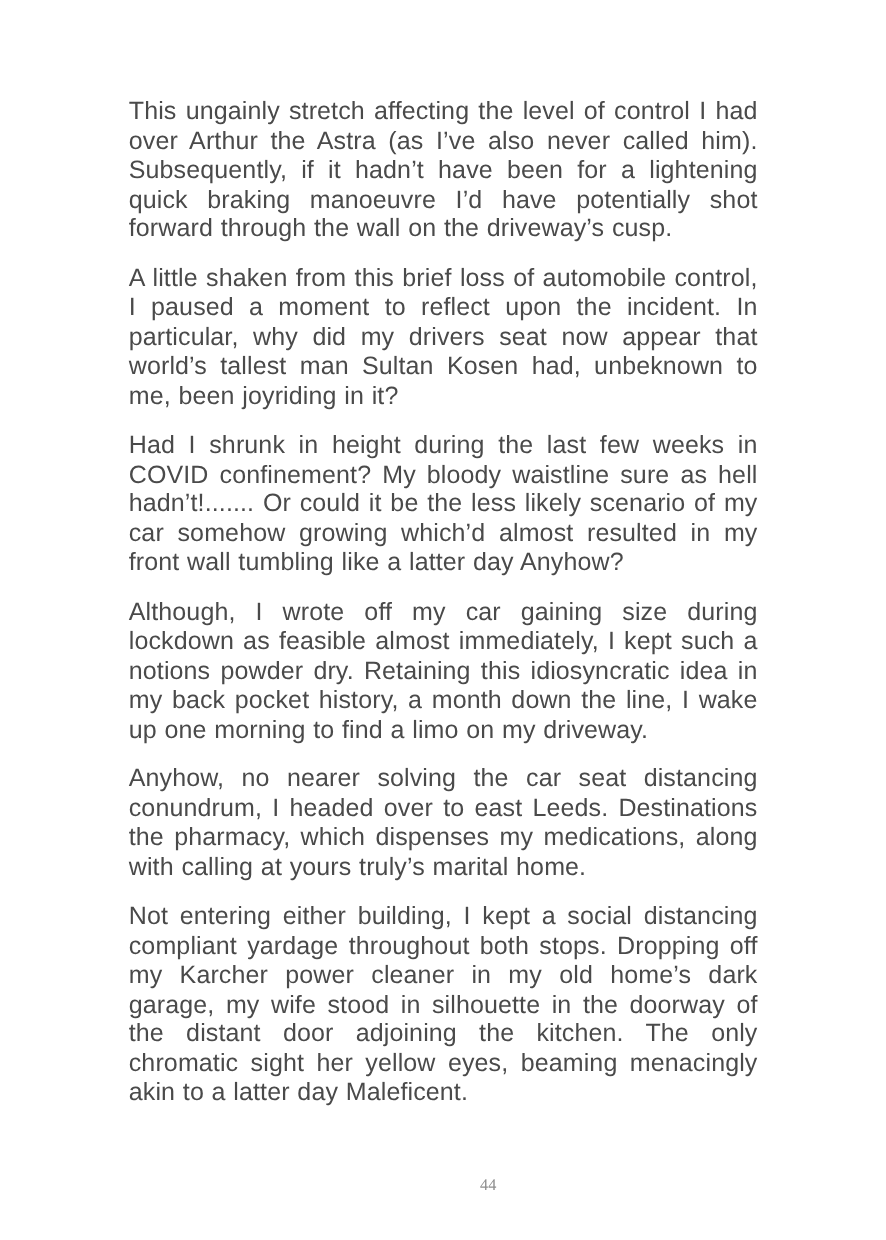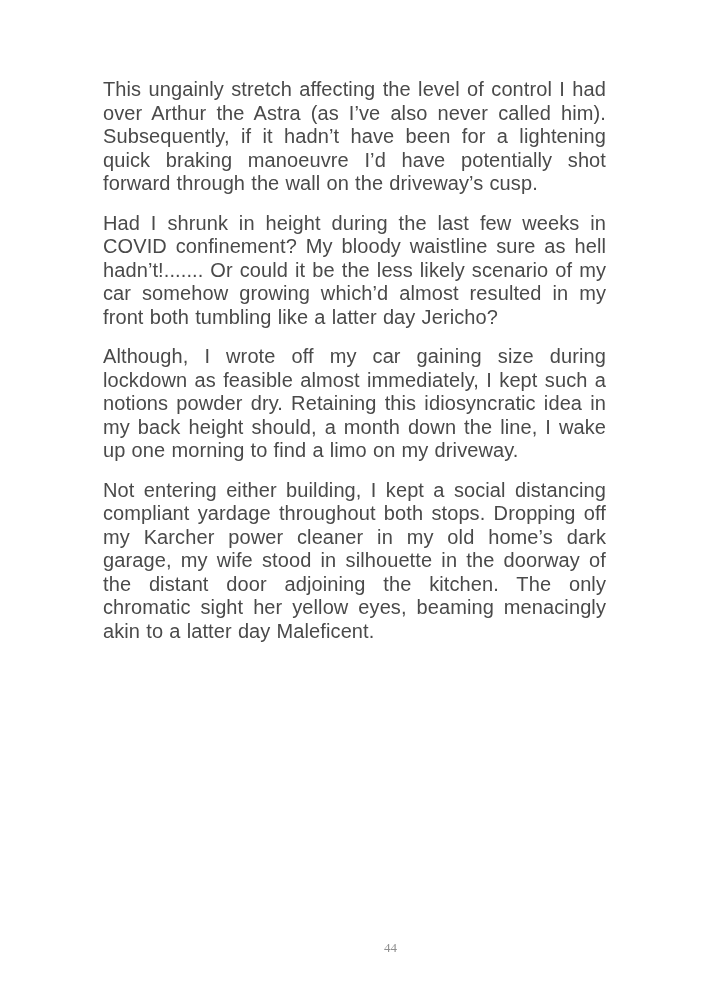--- a/index.html
+++ b/index.html
@@ -42,18 +42,20 @@
     color: var(--color-page_number, #8f8f8f);
     margin-left: 36px;
   }
 </style>
 </head>
 <body>
 
 <div class="page">
   <div class="text-block">
     <p>This ungainly stretch affecting the level of control I had over Arthur the Astra (as I’ve also never called him). Subsequently, if it hadn’t have been for a lightening quick braking manoeuvre I’d have potentially shot forward through the wall on the driveway’s cusp.</p>
-    <p>Had I shrunk in height during the last few weeks in COVID confinement? My bloody waistline sure as hell hadn’t!....... Or could it be the less likely scenario of my car somehow growing which’d almost resulted in my front both tumbling like a latter day Jericho?</p>
-    <p>Although, I wrote off my car gaining size during lockdown as feasible almost immediately, I kept such a notions powder dry. Retaining this idiosyncratic idea in my back height should, a month down the line, I wake up one morning to find a limo on my driveway.</p>
+    <p>A little shaken from this brief loss of automobile control, I paused a moment to reflect upon the incident. In particular, why did my drivers seat now appear that world’s tallest man Sultan Kosen had, unbeknown to me, been joyriding in it?</p>
+    <p>Had I shrunk in height during the last few weeks in COVID confinement? My bloody waistline sure as hell hadn’t!....... Or could it be the less likely scenario of my car somehow growing which’d almost resulted in my front wall tumbling like a latter day Anyhow?</p>
+    <p>Although, I wrote off my car gaining size during lockdown as feasible almost immediately, I kept such a notions powder dry. Retaining this idiosyncratic idea in my back pocket history, a month down the line, I wake up one morning to find a limo on my driveway.</p>
+    <p>Anyhow, no nearer solving the car seat distancing conundrum, I headed over to east Leeds. Destinations the pharmacy, which dispenses my medications, along with calling at yours truly’s marital home.</p>
     <p>Not entering either building, I kept a social distancing compliant yardage throughout both stops. Dropping off my Karcher power cleaner in my old home’s dark garage, my wife stood in silhouette in the doorway of the distant door adjoining the kitchen. The only chromatic sight her yellow eyes, beaming menacingly akin to a latter day Maleficent.</p>
   </div>
   <div class="page-number">44</div>
 </div>
 
 </body></html>

